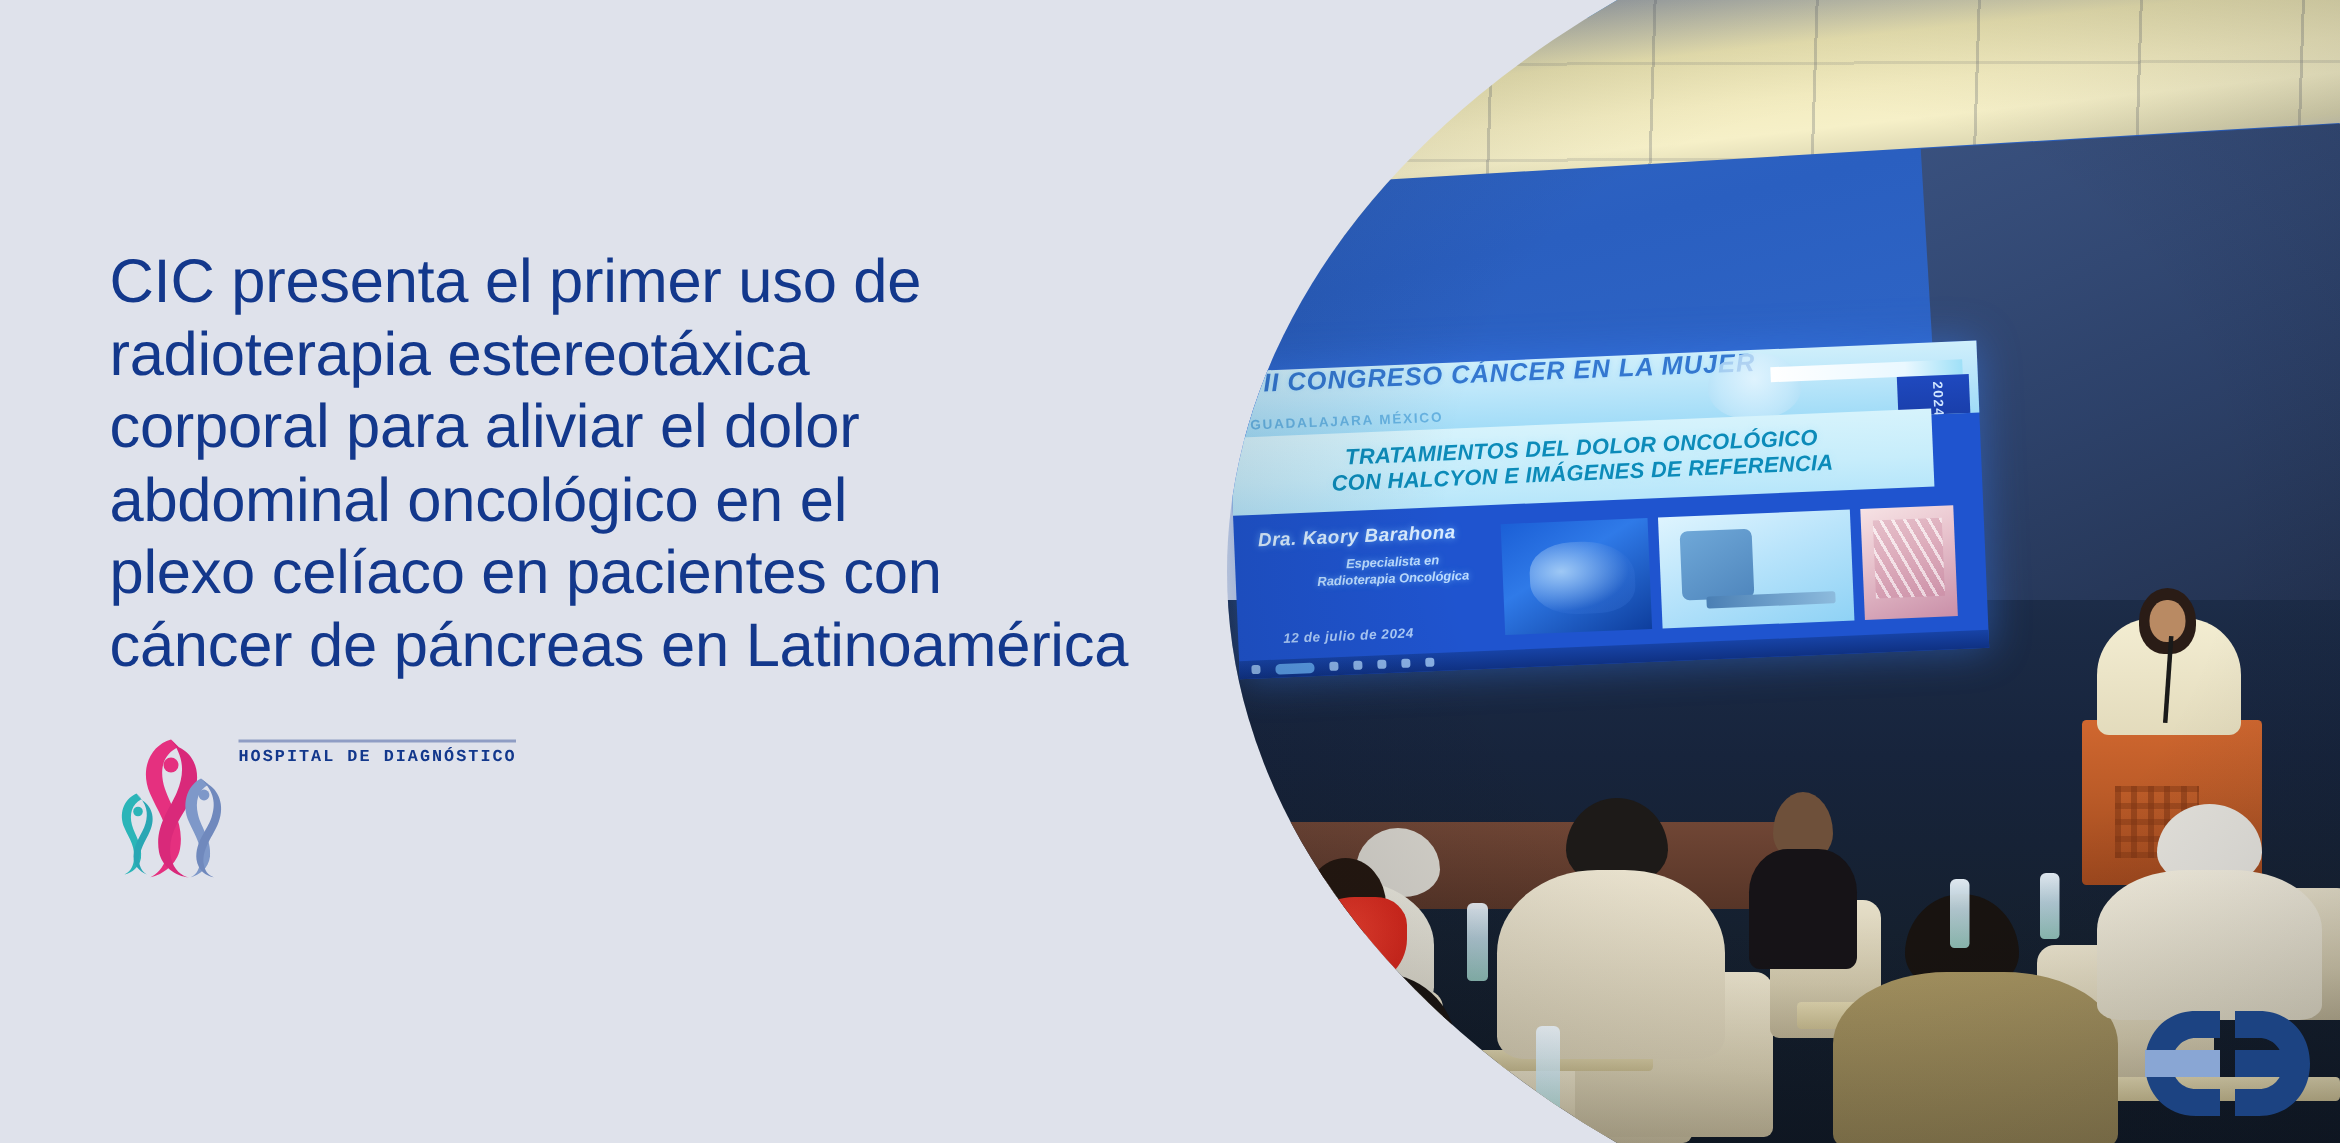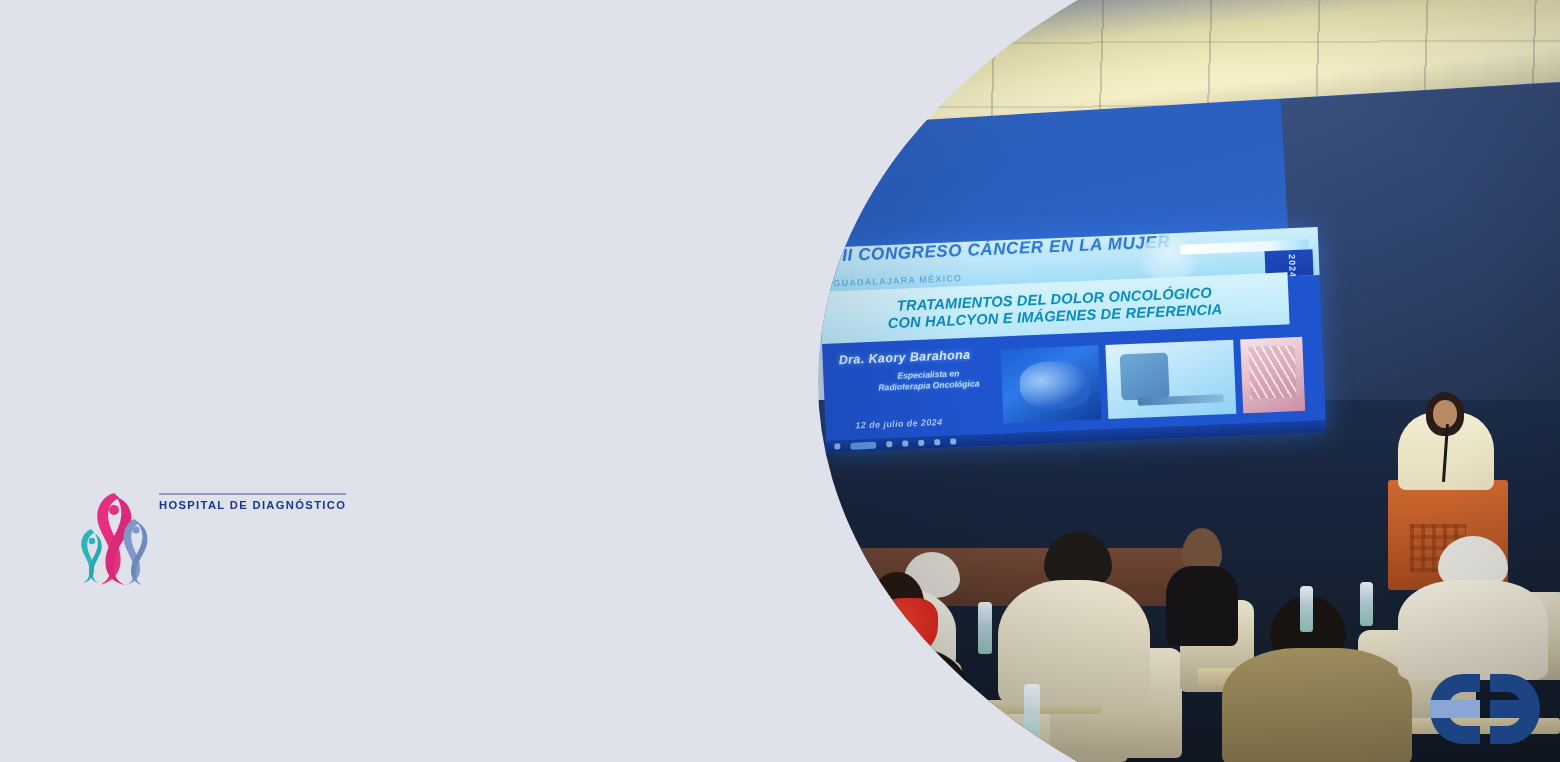--- a/index.html
+++ b/index.html
@@ -65,20 +65,21 @@
     margin-top:4px;
     margin-bottom:4px;
   }
   #logo-tag {
     font-size:11.2px;
     letter-spacing:1.35px;
     color:#13388c;
     font-weight:700;
     text-align:center;
     white-space:nowrap;
+    font-family:Liberation Mono, monospace;
   }
 
   
   #photo {
     position:absolute;
     left:818px; top:-120px;
     width:742px; height:1002px;
     overflow:hidden;
     border-radius:742px 0 0 742px / 501px 0 0 501px;
     z-index:2;
@@ -291,20 +292,26 @@
     pointer-events:none;
   }
 </style>
 </head>
 <body>
 
 <div id="stage">
 
   <div id="left-panel">
 
+    <h1 id="headline">CIC presenta el primer uso de
+radioterapia estereotáxica
+corporal para aliviar el dolor
+abdominal oncológico en el
+plexo celíaco en pacientes con
+cáncer de páncreas en Latinoamérica</h1>
 
     <div id="logo-block">
 
       <svg id="logo-ribbons" viewBox="0 0 78 98">
 
         <path d="M18 42 C9 46 6 56 10 65 C13 72 18 78 16 88 C15 93 12 95 10 96 C15 95 20 91 21 85 C22 76 17 70 15 63 C13 56 15 49 21 46 Z" fill="#2bb5b8"></path>
         <path d="M21 46 C28 50 31 58 27 67 C24 74 19 80 20 89 C21 93 23 95 25 96 C20 94 16 90 16 84 C16 75 22 69 24 62 C26 55 25 49 18 42 Z" fill="#29a7b4"></path>
         <circle cx="19" cy="54" r="3.2" fill="#2bb5b8"></circle>
 
         <path d="M41 6 C27 10 20 26 27 42 C33 56 42 66 38 84 C36 92 31 96 27 98 C36 96 45 89 47 79 C50 62 41 51 37 39 C33 27 35 16 46 11 Z" fill="#e5307f"></path>

